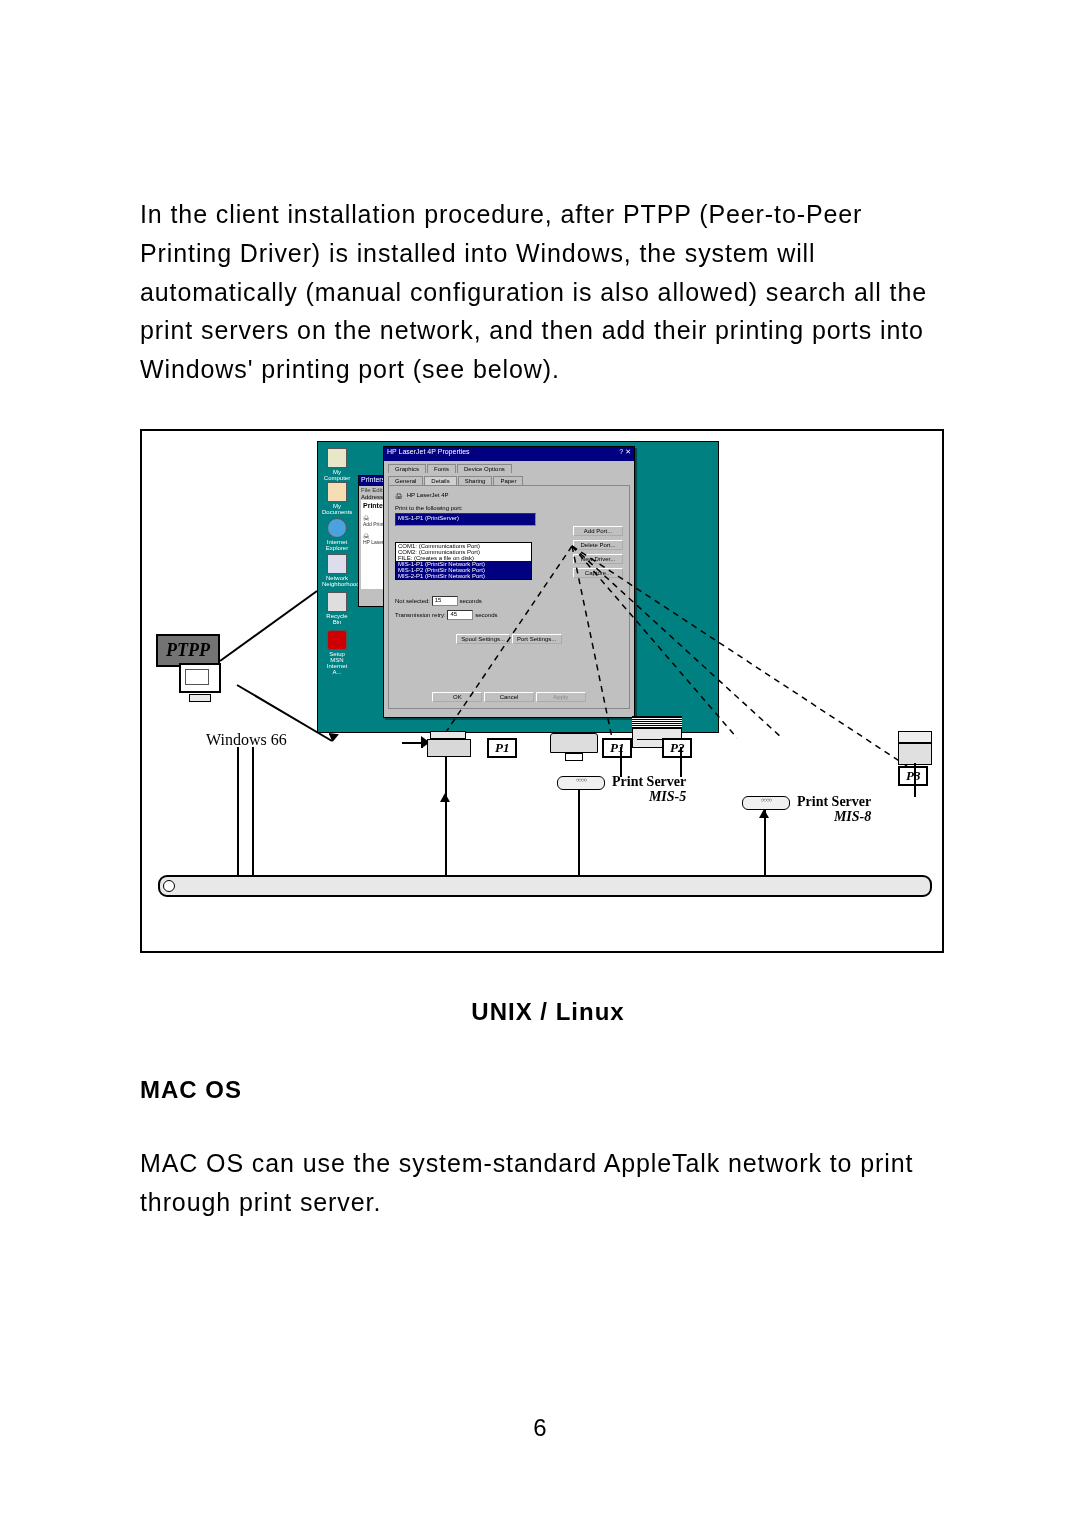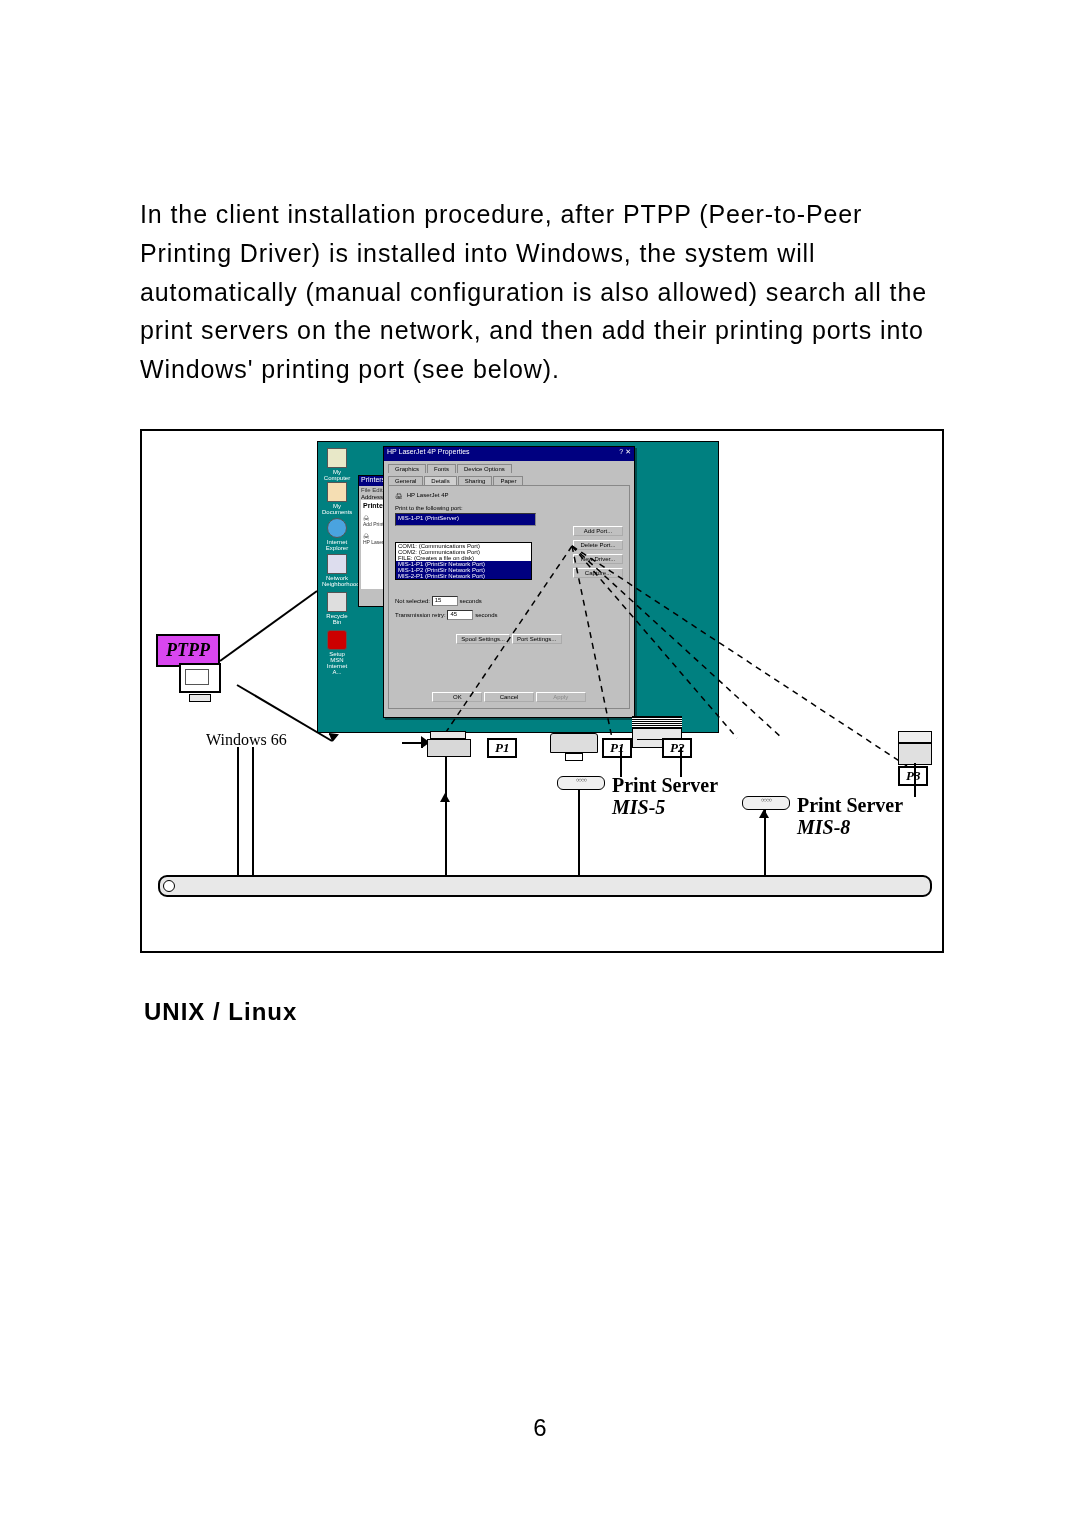--- a/index.html
+++ b/index.html
@@ -28,21 +28,22 @@
     width: 800px;
     height: 520px;
     margin: 0 0 45px 0;
     position: relative;
     background: #fff;
   }
   .heading {
     font-size: 24px;
     font-weight: bold;
     letter-spacing: 1px;
-    margin: 0 0 40px 4px;
+    margin: 0 0 40px 16px;
+    text-align: center;
   }
   .heading2 {
     font-size: 24px;
     font-weight: bold;
     letter-spacing: 1px;
     margin: 50px 0 40px 0;
   }
   .pagenum {
     position: absolute;
     bottom: 85px;
@@ -221,21 +222,21 @@
   .ptpp-label {
     position: absolute;
     left: 14px;
     top: 203px;
     border: 2px solid #000;
     padding: 4px 8px;
     font-style: italic;
     font-family: 'Times New Roman', serif;
     font-weight: bold;
     font-size: 18px;
-    background: #d946ef;
+    background: #737373;
   }
   .monitor {
     position: absolute;
     left: 37px;
     top: 232px;
     width: 42px;
     height: 34px;
   }
   .monitor .screen {
     width: 38px;
@@ -333,22 +334,22 @@
     background: #f0f0f0;
     font-size:5px;
     text-align:center;
   }
   .psbox .dots::before{
     content:'○○○○'; letter-spacing:-1px; font-size:6px;
   }
   .ps-label {
     position: absolute;
     font-family: 'Times New Roman', serif;
-    font-size: 20px;
-    text-align: left;
+    font-size: 14px;
+    text-align: right;
     line-height: 1.1;
   }
   .ps-label .b { font-weight: bold; }
   .ps-label .i { font-style: italic; font-weight: bold; }
   .bus {
     position: absolute;
     left: 16px;
     top: 444px;
     width: 770px;
     height: 18px;
@@ -541,15 +542,17 @@
 
     <div class="vline" style="left:622px;top:378px;height:66px"></div>
     <div class="arrowup" style="left:617px;top:378px"></div>
     <div class="vline" style="left:772px;top:332px;height:34px"></div>
 
     <div class="bus"></div>
   </div>
 
   <h3 class="heading">UNIX / Linux</h3>
 
+  <h3 class="heading2">MAC OS</h3>
+  <p class="para">MAC OS can use the system-standard AppleTalk network to print through print server.</p>
 
   <div class="pagenum">6</div>
 </div>
 
 </body></html>

